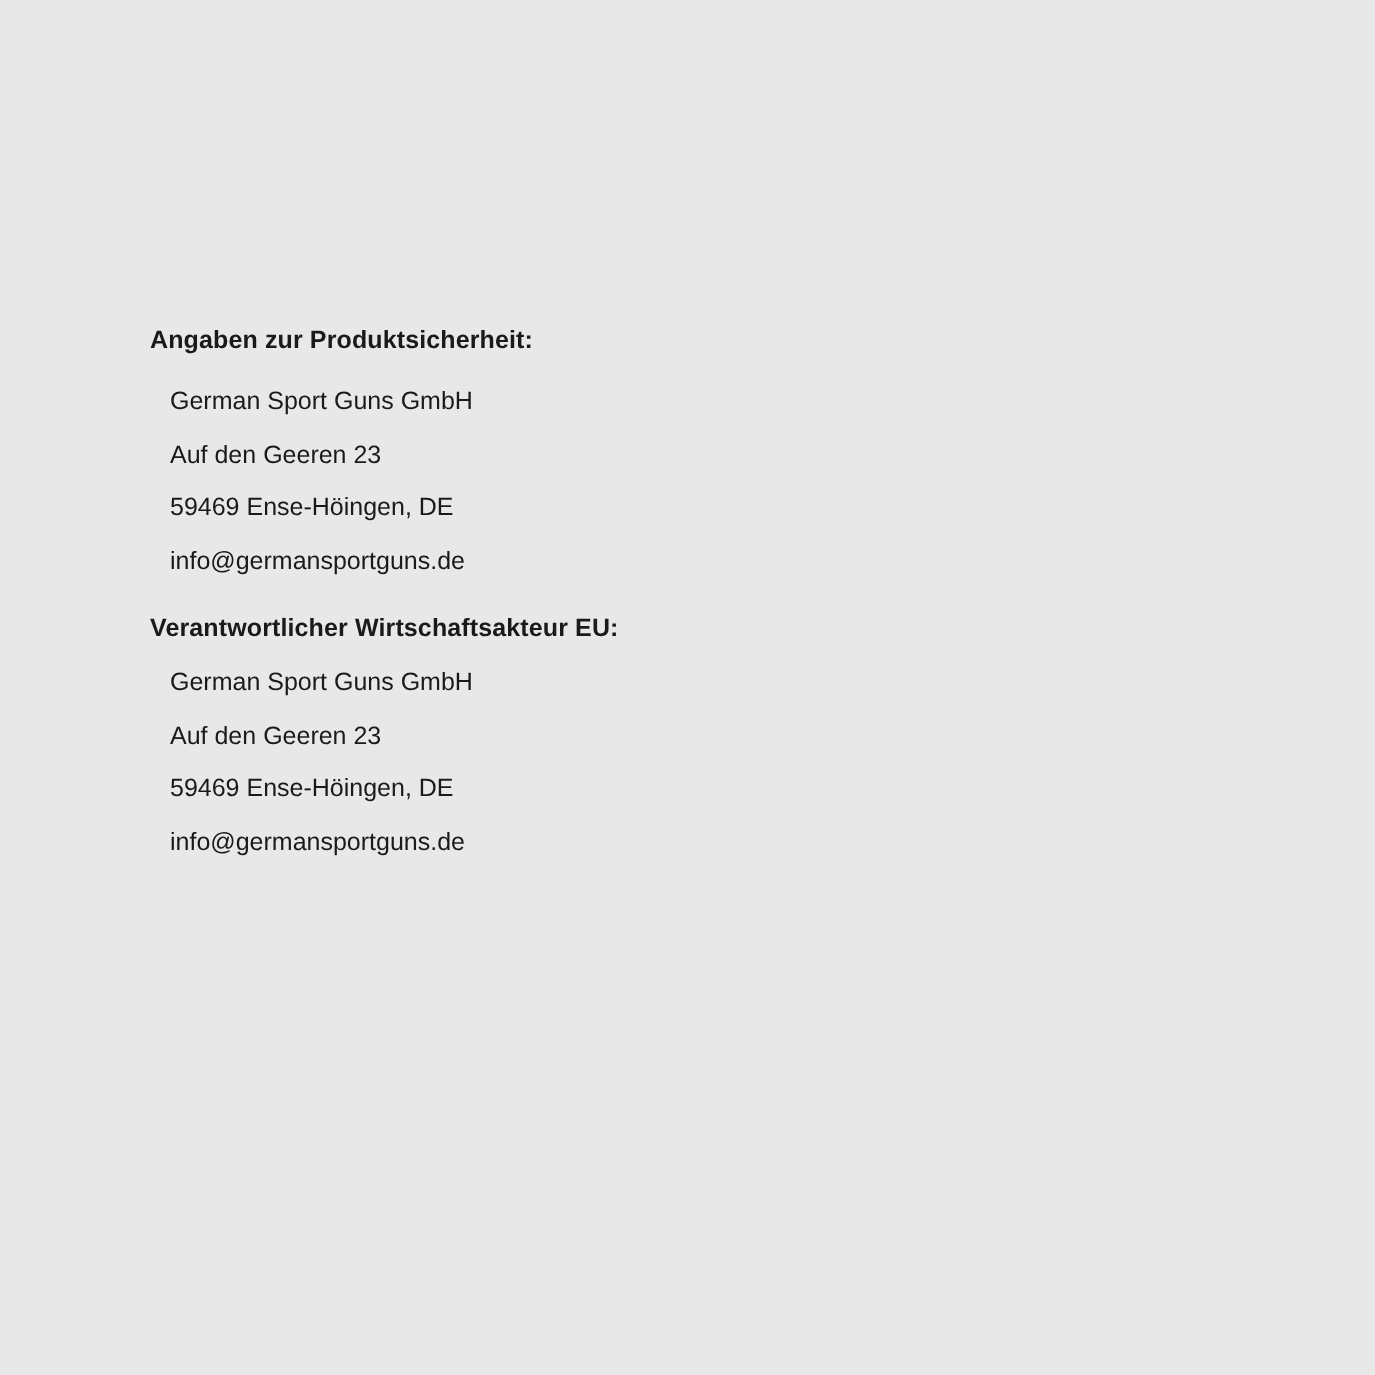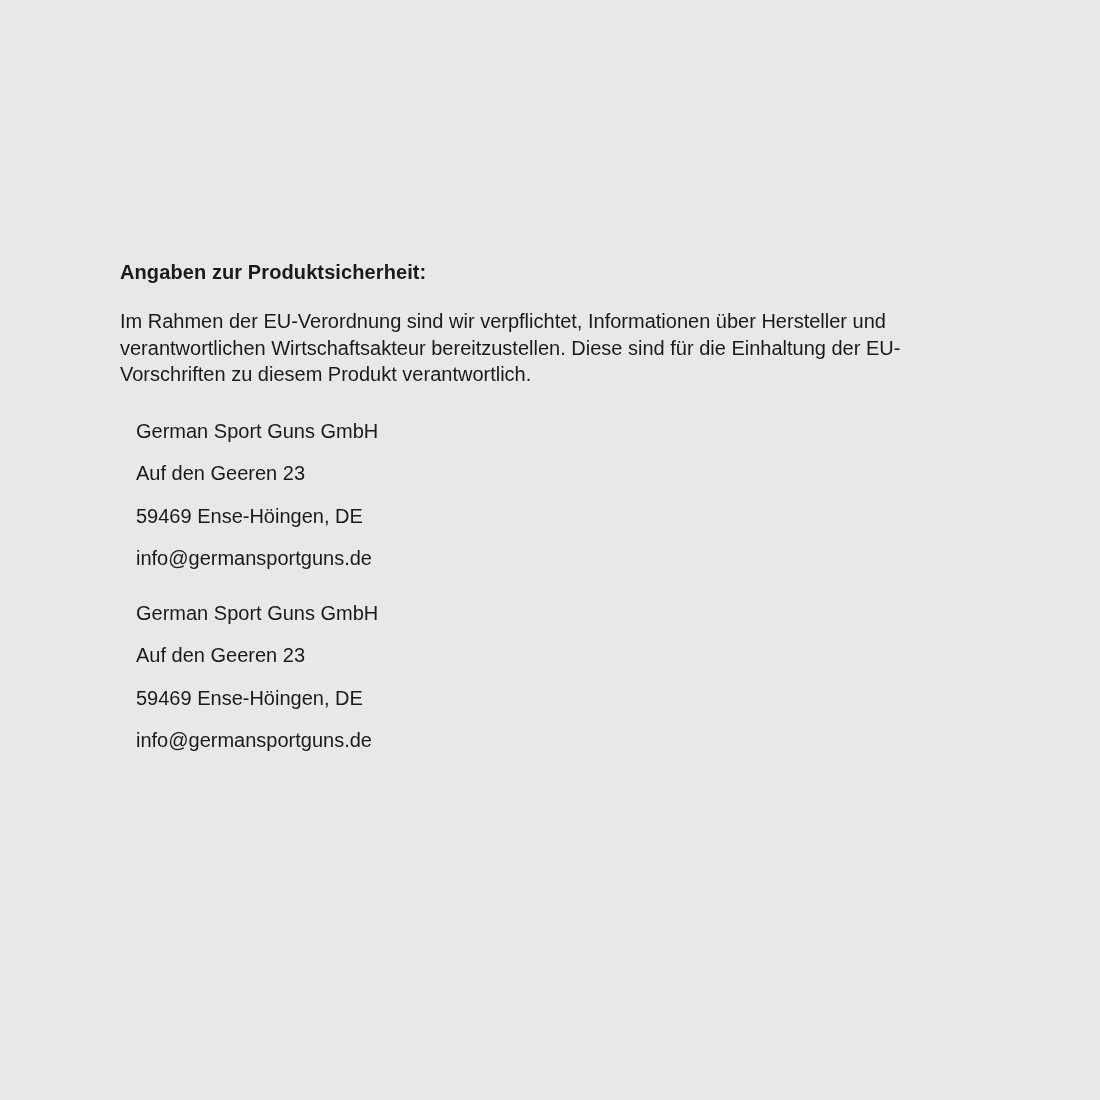--- a/index.html
+++ b/index.html
@@ -59,30 +59,30 @@
   }
 </style>
 </head>
 <body style="background: rgb(232, 232, 232); color: rgb(26, 26, 26);">
 
 <div class="page">
   <div class="content">
 
     <h1 class="heading">Angaben zur Produktsicherheit:</h1>
 
-    <p class="intro">Im Rahmen der EU-Verordnung sind wir verpflichtet, Informationen über Hersteller und verantwortlichen Wirtschaftsakteur bereitzustellen. Diese sind für die Einhaltung der EU-Vorschriften zu diesem Produkt verantwortlich.</p>
 
     <div class="block">
       <p class="block-line">German Sport Guns GmbH</p>
       <p class="block-line">Auf den Geeren 23</p>
       <p class="block-line">59469 Ense-Höingen, DE</p>
       <p class="block-line">info@germansportguns.de</p>
     </div>
 
     <div class="block">
+      <div class="block-title">Verantwortlicher Wirtschaftsakteur EU:</div>
       <p class="block-line">German Sport Guns GmbH</p>
       <p class="block-line">Auf den Geeren 23</p>
       <p class="block-line">59469 Ense-Höingen, DE</p>
       <p class="block-line">info@germansportguns.de</p>
     </div>
 
   </div>
 </div>
 
 </body></html>

